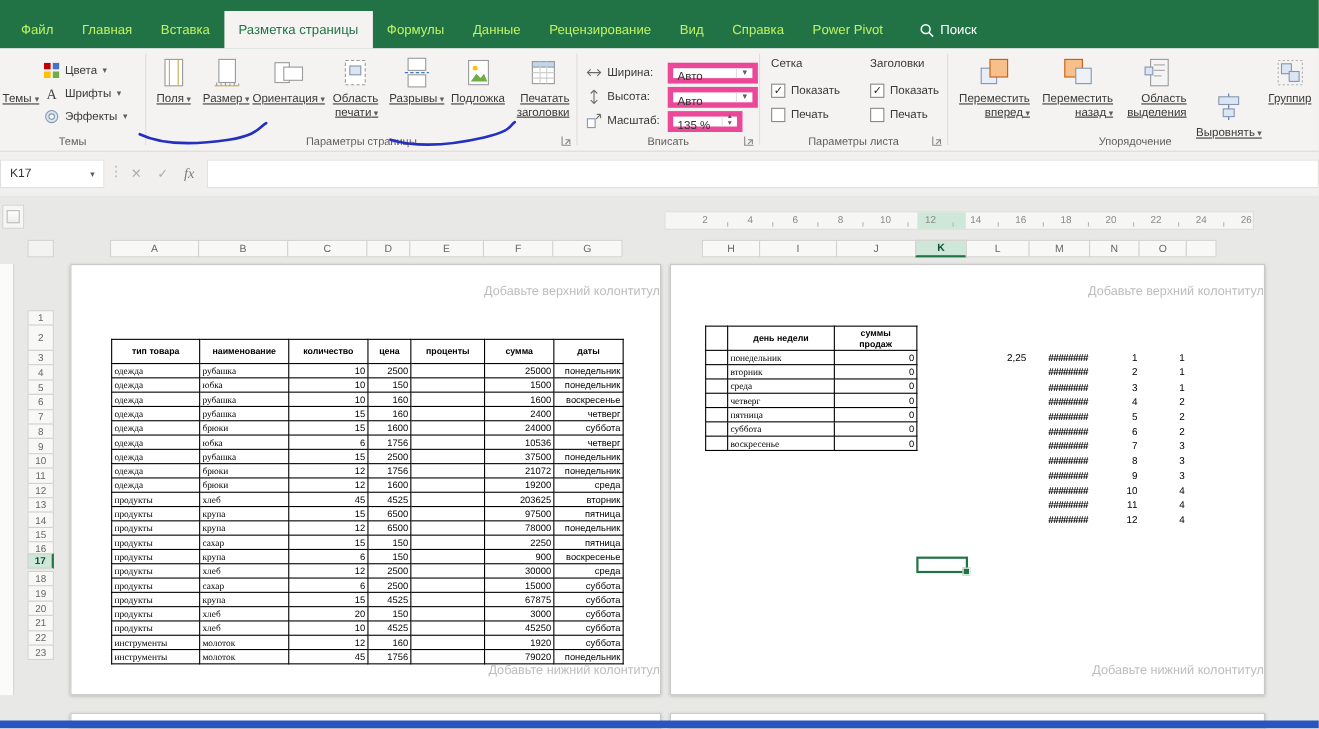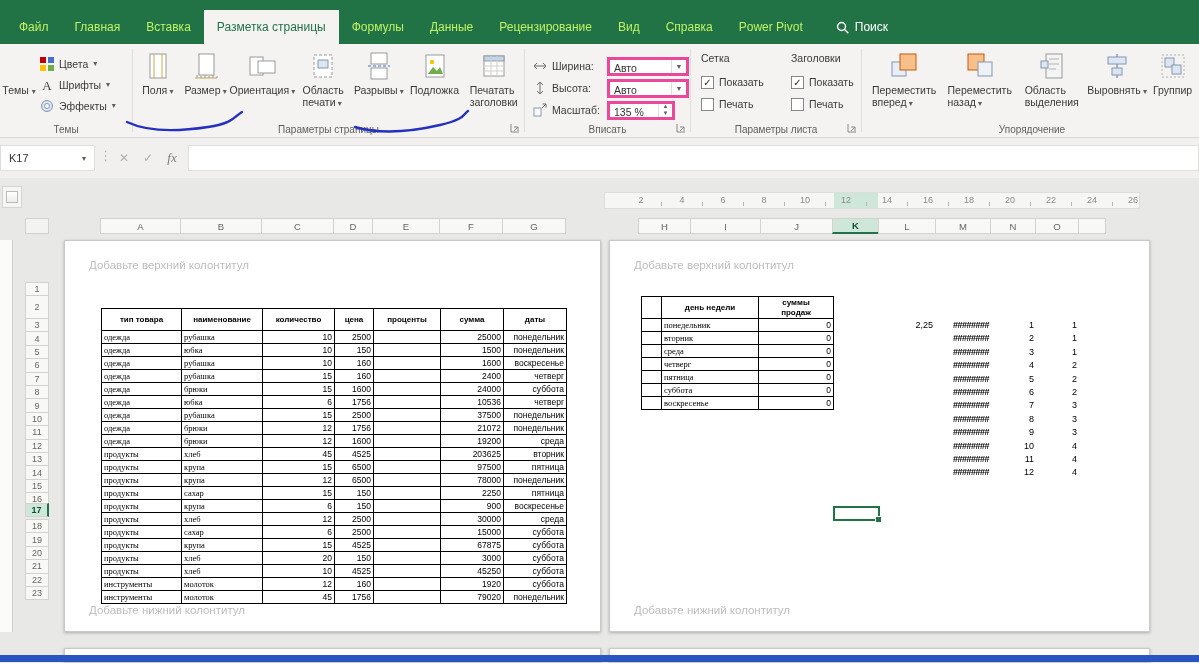--- a/index.html
+++ b/index.html
@@ -13,35 +13,35 @@
   .tab.active{background:#f4f3f2;color:var(--green,#217346);font-weight:400;}
   #search{display:flex;align-items:center;gap:6px;height:34px;margin-left:20px;color:#fff;font-size:12px;}
   .ic{display:inline-flex;align-items:center;justify-content:center;}
 
   
   #ribbon{position:absolute;left:0;top:44px;width:100%;height:94px;background:#f4f3f2;border-bottom:1px solid #d8d6d4;}
   .rgroup{position:absolute;top:0;height:93px;}
   .glabel{position:absolute;bottom:2px;left:0;right:0;text-align:center;font-size:10px;color:#605e5c;}
   .gsep{position:absolute;top:5px;height:83px;width:1px;background:#e0dedc;}
   .launcher{position:absolute;right:3px;bottom:3px;width:12px;height:12px;display:flex;align-items:center;justify-content:center;}
-  .bigbtn{display:inline-flex;flex-direction:column;align-items:center;padding-top:6px;font-size:10.5px;color:#3b3a39;text-align:left;line-height:12px;cursor:default;}
+  .bigbtn{display:inline-flex;flex-direction:column;align-items:center;padding-top:6px;font-size:10.5px;color:#3b3a39;text-align:right;line-height:12px;cursor:default;text-decoration:underline;}
   .bigbtn .ic{height:31px;}
   .bigbtn .lbl{display:flex;flex-direction:column;margin-top:3px;}
   .bigbtn .lbl span{white-space:nowrap;}
   .dd{color:#605e5c;font-size:8px;}
   .btnrow{display:flex;padding-left:2px;}
   
   #themes-items{position:absolute;left:40px;top:9px;}
   .titem{display:flex;align-items:center;height:21px;gap:5px;font-size:10.5px;color:#3b3a39;}
   #themes-big{position:absolute;left:0px;top:0px;width:38px;}
   
   #scale-rows{position:absolute;left:8px;top:0;}
   .scrow{position:absolute;display:flex;align-items:center;gap:5px;height:20px;}
   .sclabel{width:50px;font-size:10.5px;color:#3b3a39;}
-  .combo{display:flex;align-items:stretch;width:82px;height:19px;background:#fff;border:3px solid #ec4899;font-size:10.5px;color:#333;}
+  .combo{display:flex;align-items:stretch;width:82px;height:19px;background:#fff;border:5px solid #ec4899;font-size:10.5px;color:#333;}
   .cval{flex:1;padding:2px 4px;white-space:nowrap;}
   .cdd{width:15px;border-left:1px solid #e0dedc;display:flex;align-items:center;justify-content:center;font-size:7px;color:#605e5c;}
   .spin{width:14px;border-left:1px solid #e0dedc;display:flex;flex-direction:column;align-items:center;justify-content:center;font-size:6px;color:#605e5c;line-height:7px;}
   
   #sheetopt-cols{position:absolute;left:10px;top:8px;display:flex;gap:18px;}
   .socol{width:72px;}
   .sotitle{font-size:10.5px;color:#3b3a39;margin-bottom:7px;}
   .sorow{display:flex;align-items:center;gap:5px;height:22px;font-size:10.5px;color:#3b3a39;}
   .cbox{width:13px;height:13px;background:#fff;border:1px solid #8a8886;font-size:10px;line-height:11px;text-align:center;color:#1f1f1f;}
 
@@ -64,21 +64,21 @@
   .rnum{position:absolute;top:2px;width:30px;text-align:center;font-size:9px;color:#8a8a8a;}
   .rtick{position:absolute;bottom:2px;width:1px;height:4px;background:#b5b5b3;}
   .rhl{position:absolute;top:0;bottom:0;background:var(--hl,#cfe7d8);}
   .chead{position:absolute;top:40px;height:16px;background:#f8f8f7;border:1px solid #d4d2d0;display:flex;align-items:center;justify-content:center;font-size:9.5px;color:#666;}
   .chead.sel{background:var(--hl,#cfe7d8);color:#0f5132;border-bottom:2px solid var(--green,#217346);font-weight:700;}
   .rhead{position:absolute;left:25px;width:24px;background:#f8f8f7;border:1px solid #d4d2d0;display:flex;align-items:center;justify-content:center;font-size:9px;color:#666;}
   .rhead.sel{background:var(--hl,#cfe7d8);color:#0f5132;border-right:2px solid var(--green,#217346);font-weight:700;}
   .page{position:absolute;top:62px;height:392px;background:#fff;border:1px solid #c9c9c8;box-shadow:0 1px 3px rgba(0,0,0,.25);}
   #lpage{left:64px;width:537px;}
   #rpage{left:609px;width:541px;}
-  .phead,.pfoot{position:absolute;left:0;right:0;text-align:left;font-size:11.5px;color:var(--ph,#bdbdbd);padding-left:24px;}
+  .phead,.pfoot{position:absolute;left:0;right:0;text-align:right;font-size:11.5px;color:var(--ph,#bdbdbd);padding-left:24px;}
   .phead{top:18px;}
   .pfoot{top:363px;}
   .nextpage{position:absolute;top:470px;height:15px;background:#fff;border:1px solid #c9c9c8;box-shadow:0 1px 3px rgba(0,0,0,.25);}
   #np-left{left:64px;width:537px;}
   #np-right{left:609px;width:541px;}
 
   
   #ltable-wrap{position:absolute;left:36px;top:55px;margin-top:12px;}
   #rtable-wrap{position:absolute;left:31px;top:55px;}
   .sheet-table{border-collapse:collapse;table-layout:fixed;}
@@ -388,21 +388,21 @@
                 <rect x="9" y="3" width="16" height="24" fill="#f4f4f4" stroke="#9a9a9a"></rect>
                 <path d="M12 8 h10 M12 13 h10 M12 18 h7" stroke="#b0b0b0"></path>
                 <rect x="4" y="10" width="7" height="7" fill="#dce6f2" stroke="#8496b0"></rect>
               </svg>
             </span>
             <span class="lbl">
               <span>Область</span>
               <span>выделения</span>
             </span>
           </div>
-          <div class="bigbtn" style="width: 58px;">
+          <div class="bigbtn" style="width: 58px; margin-top: 31px;">
             <span class="ic">
               <svg width="26" height="26" viewBox="0 0 26 26">
                 <line x1="13" y1="1" x2="13" y2="25" stroke="#4472c4"></line>
                 <rect x="4" y="4" width="18" height="7" fill="#dce6f2" stroke="#8496b0"></rect>
                 <rect x="8" y="15" width="10" height="7" fill="#dce6f2" stroke="#8496b0"></rect>
               </svg>
             </span>
             <span class="lbl">
               <span>Выровнять<span class="dd"> ▾</span></span>
             </span>

